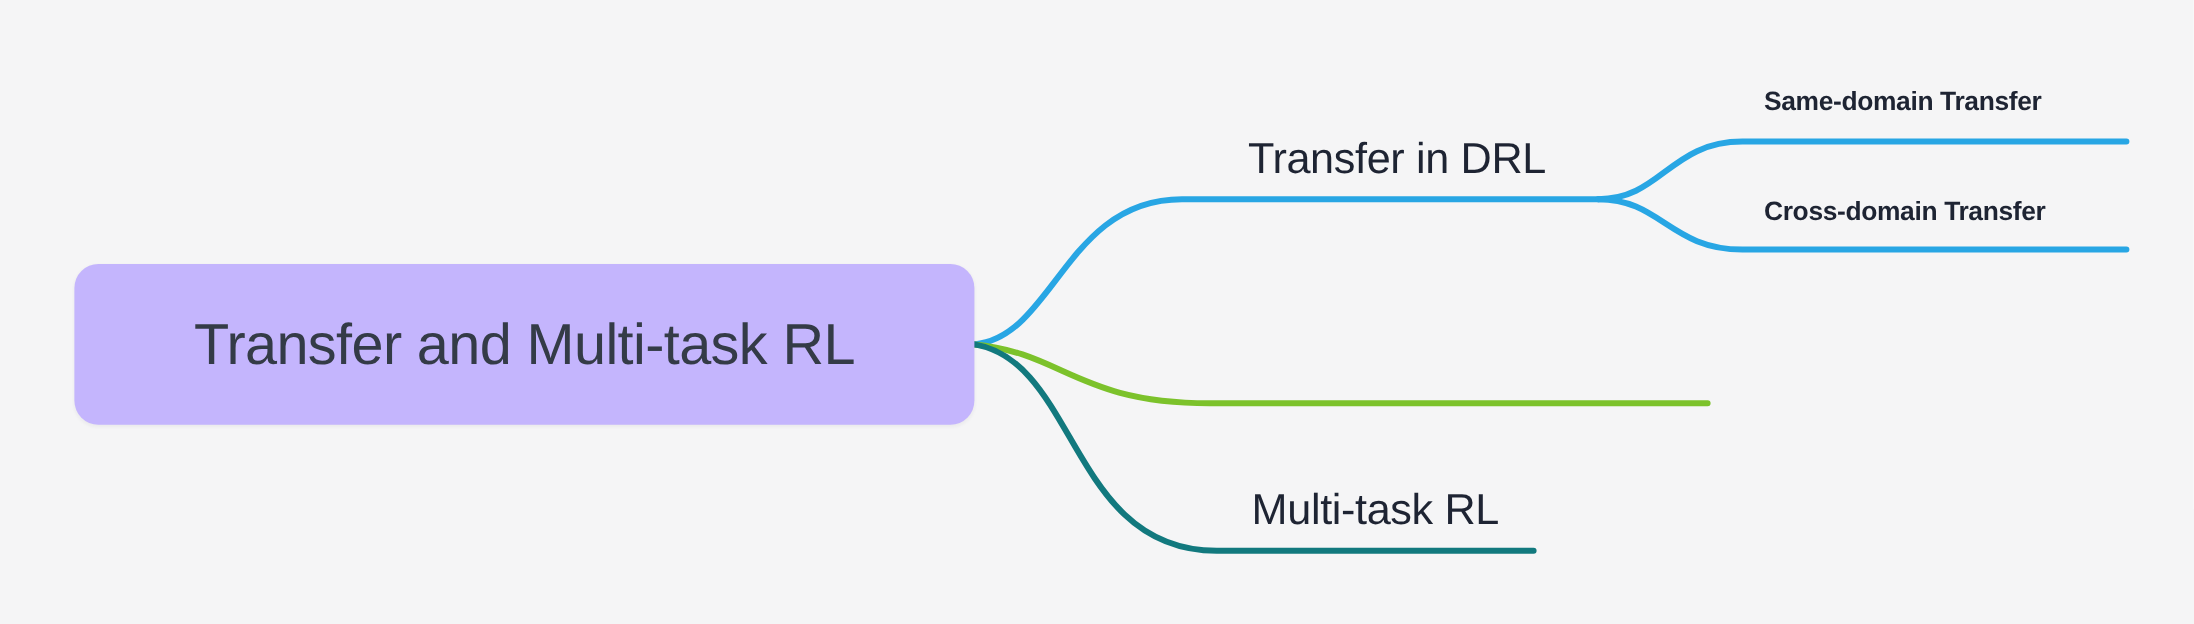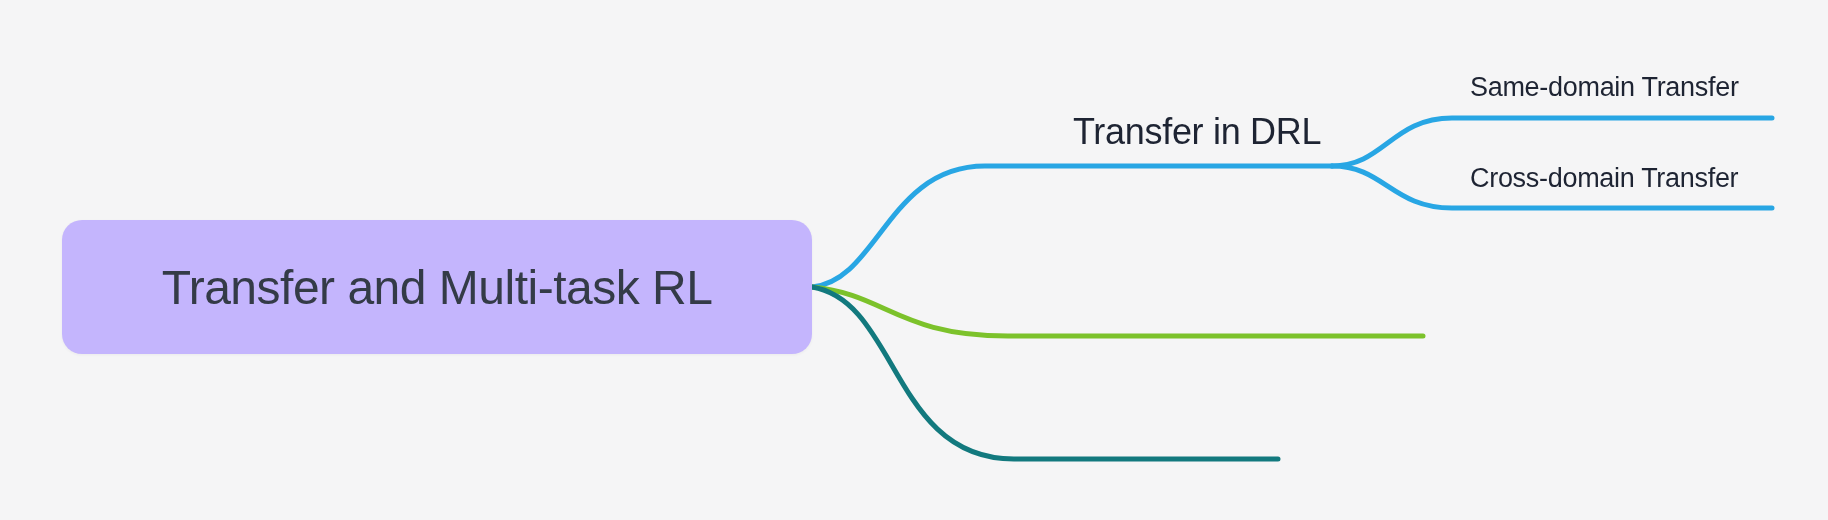--- a/index.html
+++ b/index.html
@@ -47,22 +47,22 @@
     white-space: nowrap;
   }
   .node-label {
     position: absolute;
     color: #1e2433;
     font-weight: 400;
     white-space: nowrap;
     letter-spacing: -0.3px;
   }
   .lvl1 { font-size: 36px; }
-  .lvl2 { font-size: 27px; }
-  .pos-drl       { left: 1040px; top: 111px; margin-left: 33px; }
+  .lvl2 { font-size: 22px; font-weight: bold; }
+  .pos-drl       { left: 1040px; top: 111px; }
   .pos-same      { left: 1470px; top: 72px;  }
   .pos-cross     { left: 1470px; top: 163px; }
   .pos-marl      { left: 1043px; top: 281px; }
   .pos-multitask { left: 1043px; top: 404px; }
 </style>
 </head>
 <body>
 
 <div class="stage">
 
@@ -78,14 +78,15 @@
     <span class="root-label">Transfer and Multi-task RL</span>
   </div>
 
   <div class="node-label lvl1 pos-drl">Transfer in DRL</div>
 
   <div class="node-label lvl2 pos-same">Same-domain Transfer</div>
 
   <div class="node-label lvl2 pos-cross">Cross-domain Transfer</div>
 
 
+  <div class="node-label lvl1 pos-multitask">Multi-task RL</div>
 
 </div>
 
 </body></html>

